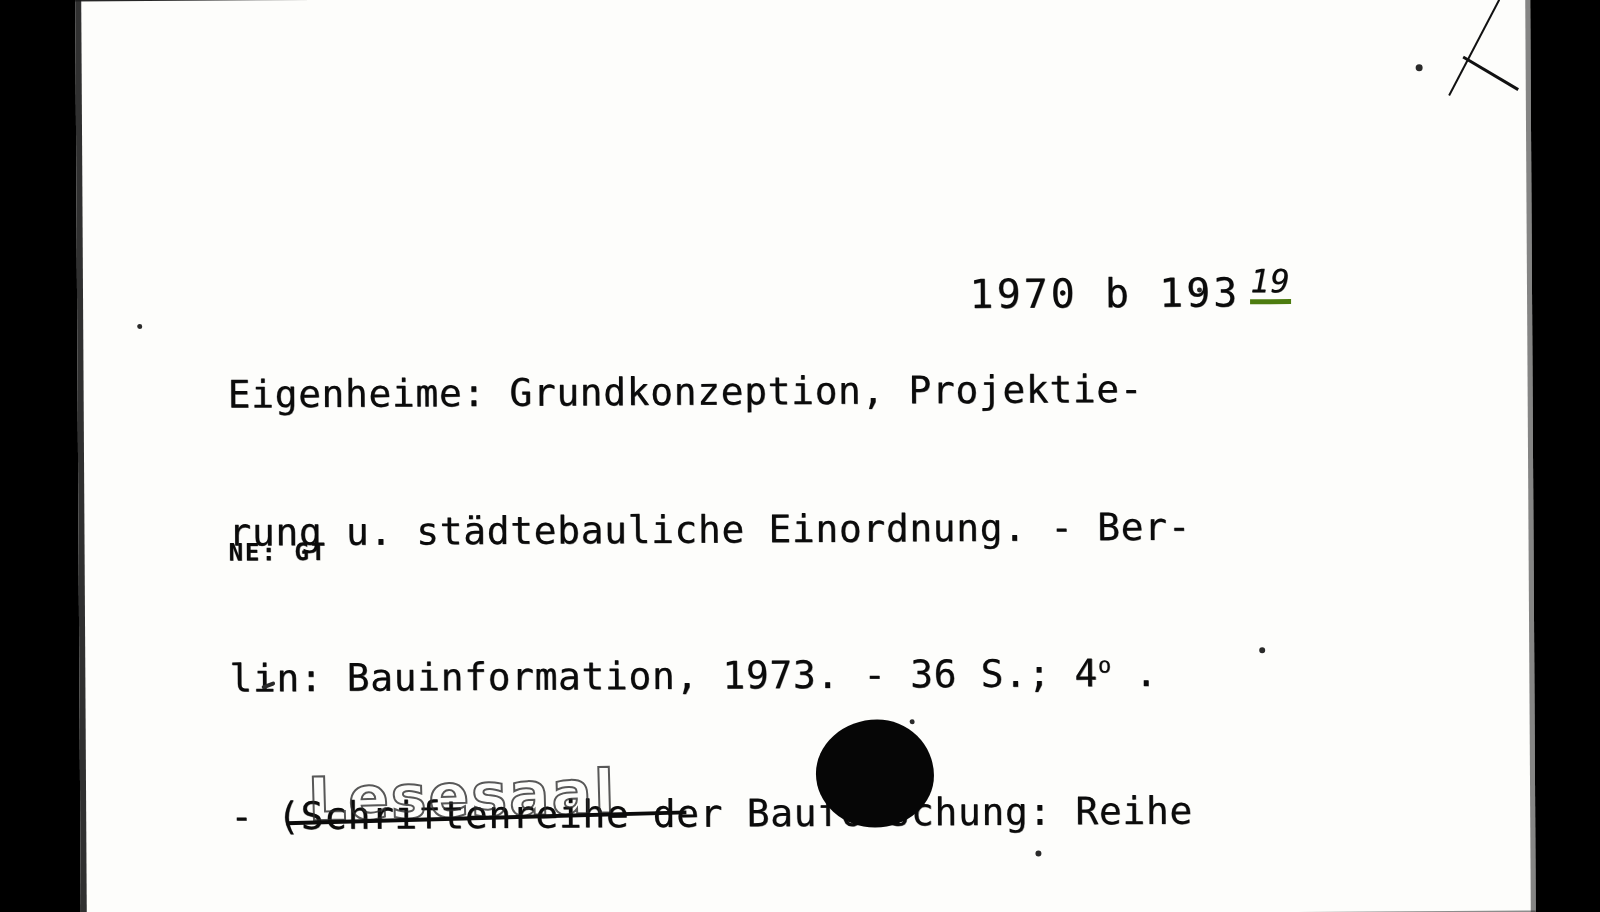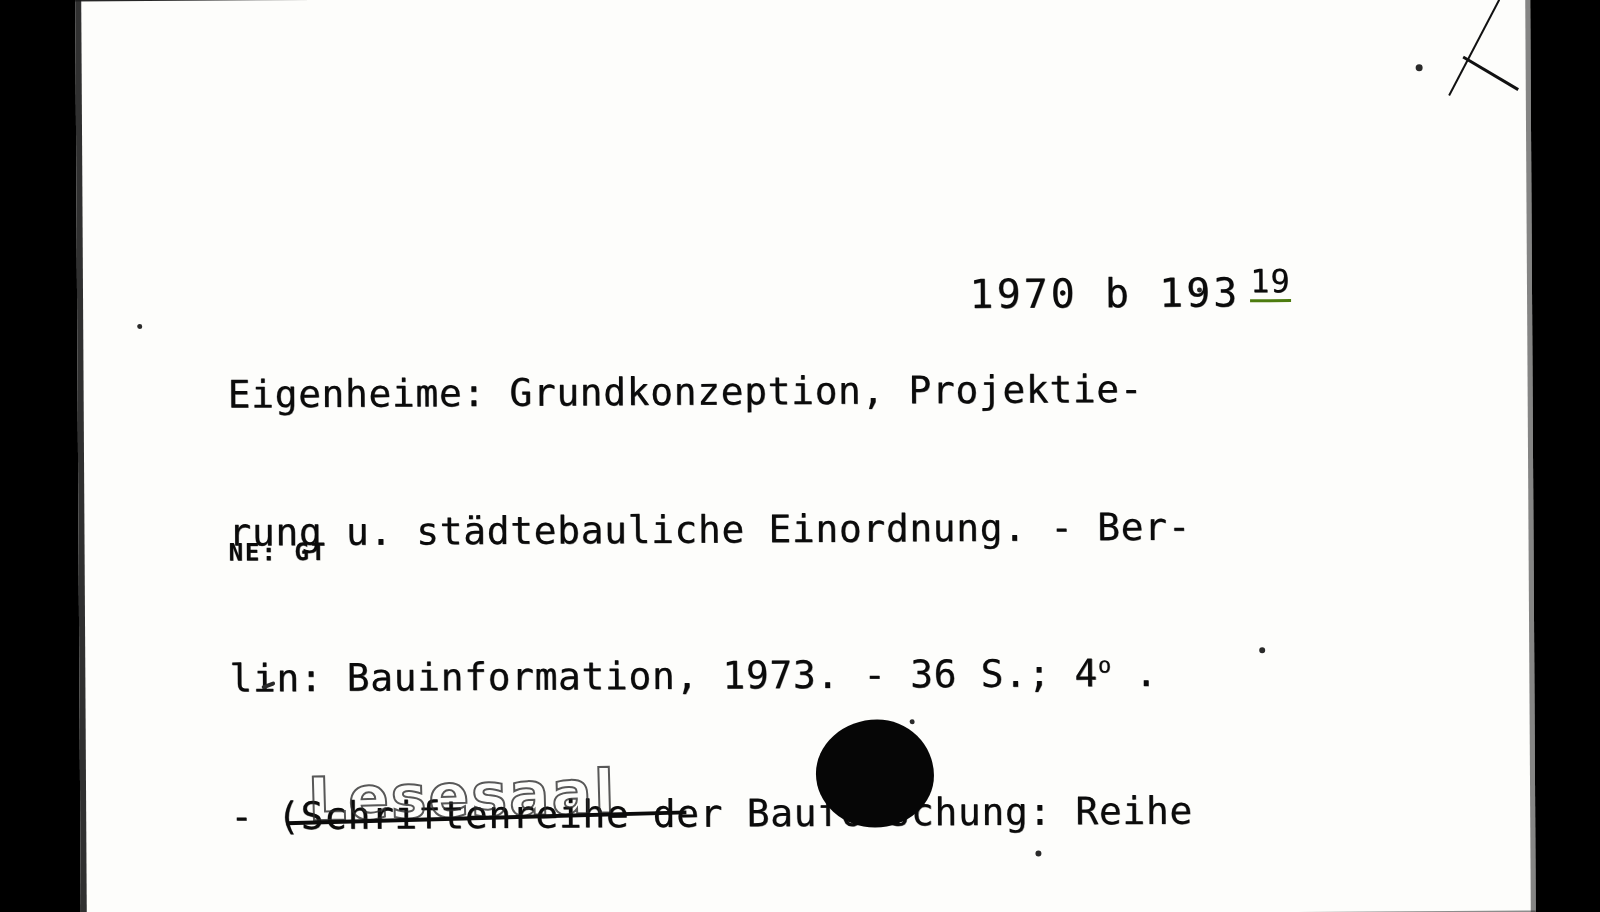--- a/index.html
+++ b/index.html
@@ -106,24 +106,25 @@
     left: 730px;
     top: 236px;
     font-size: 40px;
     letter-spacing: 3px;
   }
   .shelfmark .num-sup {
     display: inline-block;
     position: relative;
     top: -14px;
     font-size: 32px;
-    border-bottom: 3px solid #4d7c0f;
+    border-bottom: 5px solid #4d7c0f;
     line-height: 1.05;
     margin-left: 10px;
     letter-spacing: 1px;
+    font-style: italic;
   }
 
   .body-lines {
     left: 150px;
     top: 286px;
     font-size: 38px;
     line-height: 46px;
     letter-spacing: 0.6px;
   }
   .body-lines .ln {

